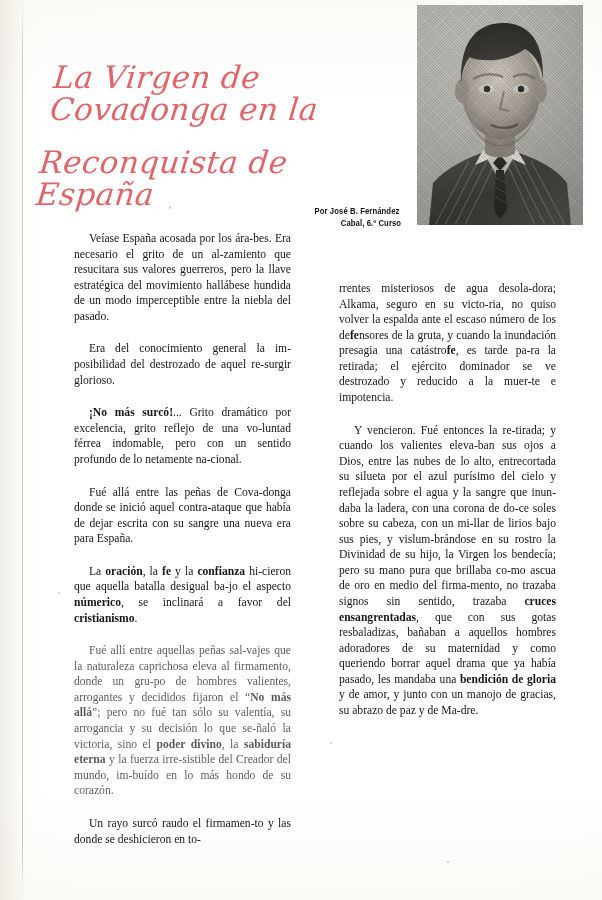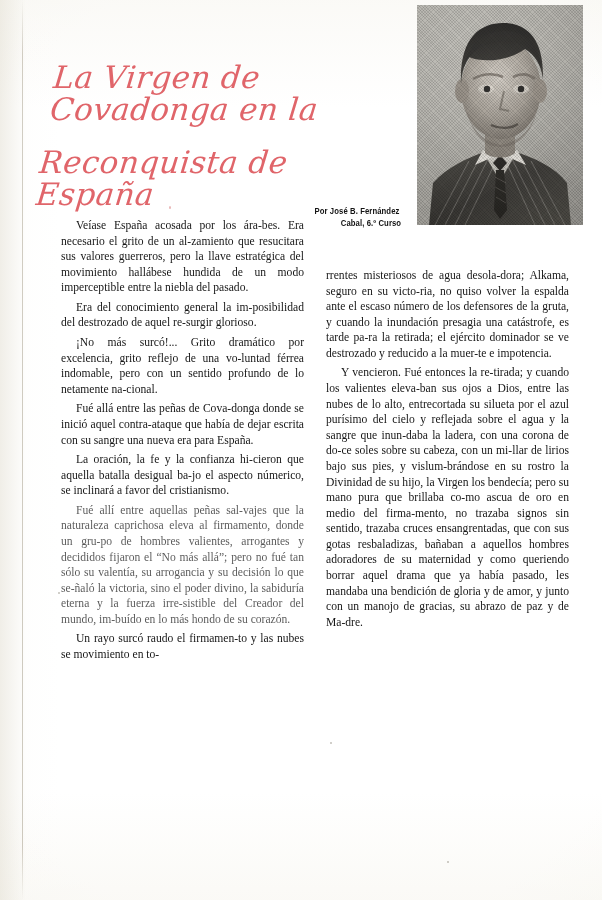--- a/index.html
+++ b/index.html
@@ -94,23 +94,23 @@
   .col{
     position:absolute;
     font-size:11.6px;
     line-height:1.345;
     color:#161616;
     text-align:justify;
     text-justify:inter-word;
     hyphens:manual;
     font-family:"Liberation Serif", serif;
   }
-  .col p{margin:4px;text-indent:15px;}
+  .col p{margin:17px;text-indent:15px;}
   .col p.cont{text-indent:0;}
-  .col b{font-weight:400;}
+  .col b{font-weight:700;}
 
   #col-left{
     left:57px;top:214px;width:251px;
   }
   #col-right{
     left:322px;top:264px;width:251px;
   }
   .fade-c{opacity:.72;}
 
   .speck{position:absolute;background:rgba(120,112,98,.45);border-radius:50%;pointer-events:none;}
@@ -213,21 +213,21 @@
     <span class="b2">Cabal, 6.º Curso</span>
   </div>
 
   <div class="col" id="col-left">
       <p>Veíase España acosada por los ára-bes. Era necesario el grito de un al-zamiento que resucitara sus valores guerreros, pero la llave estratégica del movimiento hallábese hundida de un modo imperceptible entre la niebla del pasado.</p>
       <p>Era del conocimiento general la im-posibilidad del destrozado de aquel re-surgir glorioso.</p>
       <p><b>¡No más surcó!</b>... Grito dramático por excelencia, grito reflejo de una vo-luntad férrea indomable, pero con un sentido profundo de lo netamente na-cional.</p>
       <p>Fué allá entre las peñas de Cova-donga donde se inició aquel contra-ataque que había de dejar escrita con su sangre una nueva era para España.</p>
       <p>La <b>oración</b>, la <b>fe</b> y la <b>confianza</b> hi-cieron que aquella batalla desigual ba-jo el aspecto <b>númerico</b>, se inclinará a favor del <b>cristianismo</b>.</p>
       <p class="fade-c">Fué allí entre aquellas peñas sal-vajes que la naturaleza caprichosa eleva al firmamento, donde un gru-po de hombres valientes, arrogantes y decididos fijaron el “<b>No más allá</b>”; pero no fué tan sólo su valentía, su arrogancia y su decisión lo que se-ñaló la victoria, sino el <b>poder divino</b>, la <b>sabiduría eterna</b> y la fuerza irre-sistible del Creador del mundo, im-buído en lo más hondo de su corazón.</p>
-      <p>Un rayo surcó raudo el firmamen-to y las nubes se movimiento en to-</p>
+      <p>Un rayo surcó raudo el firmamen-to y las donde se deshicieron en to-</p>
     </div>
 
   <div class="col" id="col-right">
       <p class="cont">rrentes misteriosos de agua desola-dora; Alkama, seguro en su victo-ria, no quiso volver la espalda ante el escaso número de los de<b>fe</b>nsores de la gruta, y cuando la inundación presagia una catástro<b>fe</b>, es tarde pa-ra la retirada; el ejército dominador se ve destrozado y reducido a la muer-te e impotencia.</p>
       <p>Y vencieron. Fué entonces la re-tirada; y cuando los valientes eleva-ban sus ojos a Dios, entre las nubes de lo alto, entrecortada su silueta por el azul purísimo del cielo y reflejada sobre el agua y la sangre que inun-daba la ladera, con una corona de do-ce soles sobre su cabeza, con un mi-llar de lirios bajo sus pies, y vislum-brándose en su rostro la Divinidad de su hijo, la Virgen los bendecía; pero su mano pura que brillaba co-mo ascua de oro en medio del firma-mento, no trazaba signos sin sentido, trazaba <b>cruces ensangrentadas</b>, que con sus gotas resbaladizas, bañaban a aquellos hombres adoradores de su maternidad y como queriendo borrar aquel drama que ya había pasado, les mandaba una <b>bendición de gloria</b> y de amor, y junto con un manojo de gracias, su abrazo de paz y de Ma-dre.</p>
     </div>
 
   <span class="speck" style="left:169px;top:206px;width:2px;height:3px;background:rgba(214,120,120,.55);"></span>
   <span class="speck" style="left:58px;top:592px;width:2px;height:2px;"></span>
   <span class="speck" style="left:330px;top:742px;width:2px;height:2px;"></span>

